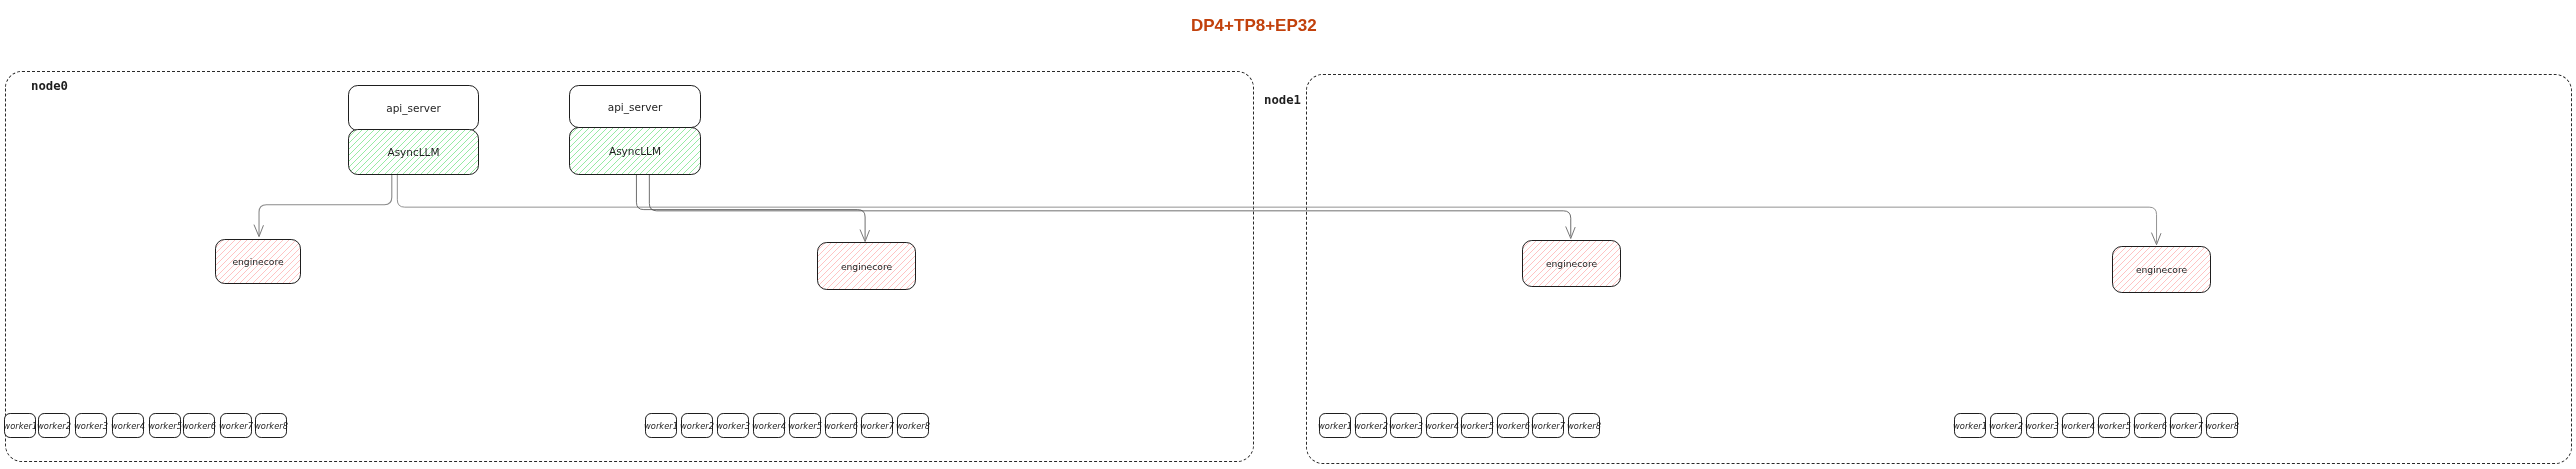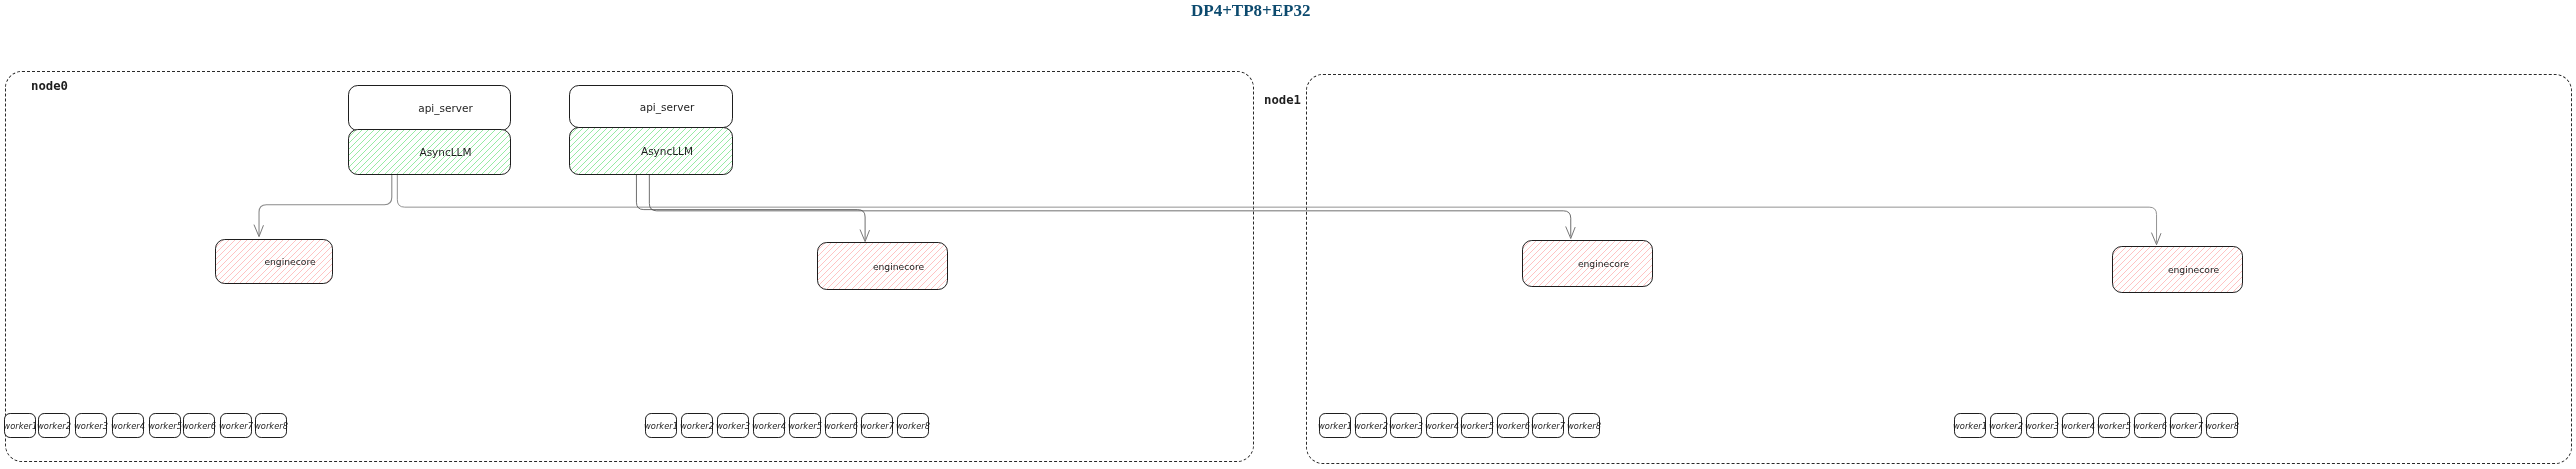--- a/index.html
+++ b/index.html
@@ -1,25 +1,25 @@
 <!DOCTYPE html>
 <html style="font-size:9.8px"><head>
 <meta charset="utf-8">
 <style>
   html,body{margin:0;padding:0;background:#ffffff;}
   body{width:2576px;height:469px;position:relative;overflow:hidden;
        font-family:"DejaVu Sans","Liberation Sans",sans-serif;color:#1e1e1e;}
-  .title{position:absolute;left:1191px;top:1px;width:197px;
-         font-family:Liberation Serif, serif;
-         font-size:17px;font-weight:bold;letter-spacing:0px;color:#0c4a6e;}
+  .title{position:absolute;left:1191px;top:16px;width:197px;
+         font-family:Liberation Sans, sans-serif;
+         font-size:17px;font-weight:bold;letter-spacing:0px;color:#c2410c;}
   .node{position:absolute;border:1.2px dashed #2a2a2a;border-radius:17px;background:transparent;}
   .node-label{position:absolute;font-family:"DejaVu Sans Mono","Liberation Mono",monospace;
               font-size:12.3px;font-weight:bold;color:#1e1e1e;}
   .box{position:absolute;display:flex;align-items:center;justify-content:center;
-       border:1.4px solid #1e1e1e;background:#ffffff;font-size:10.5px;z-index:3;padding-left:32px;}
+       border:1.4px solid #1e1e1e;background:#ffffff;font-size:10.5px;z-index:3;}
   .rounded-lg{border-radius:9.8px;}
   .hatch-green{background:
      repeating-linear-gradient(135deg,rgba(140,233,154,0.9) 0px,rgba(140,233,154,0.9) 0.7px,transparent 0.7px,transparent 4.3px),#ffffff; align-items: center;}
   .hatch-red{background:
      repeating-linear-gradient(135deg,rgba(255,185,185,0.85) 0px,rgba(255,185,185,0.85) 0.7px,transparent 0.7px,transparent 4.3px),#ffffff;}
   .worker{position:absolute;top:413px;width:30px;height:23.4px;display:flex;align-items:center;
           justify-content:center;border:1.2px solid #1e1e1e;border-radius:6.2px;background:#fff;
           font-size:8.3px;z-index:3;white-space:nowrap;font-style:italic;}
   svg.wires{position:absolute;left:0;top:0;z-index:2;}
 </style>

